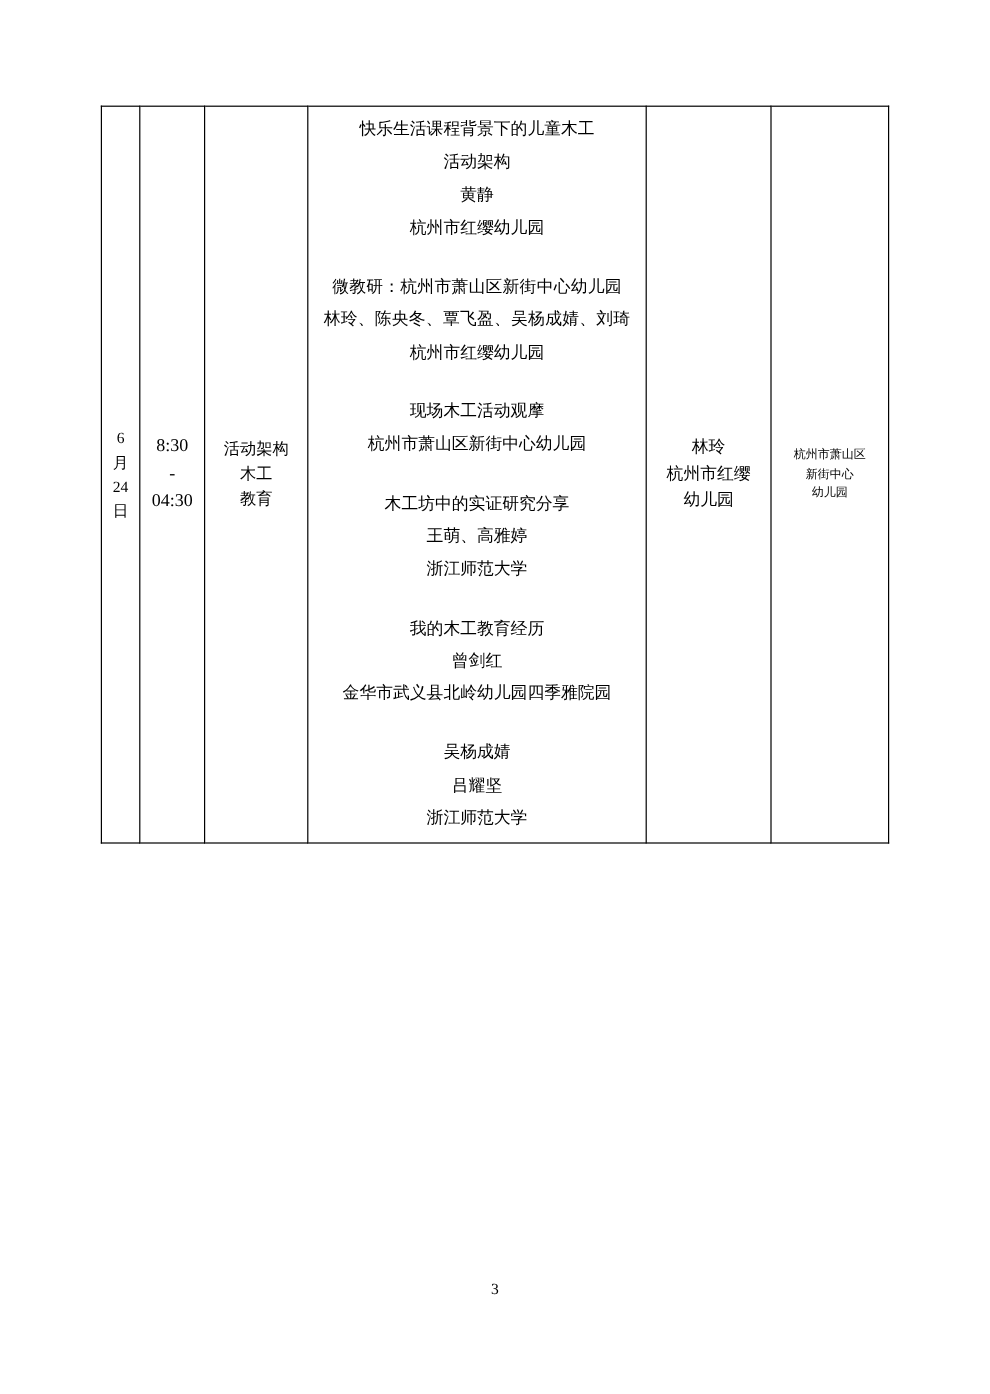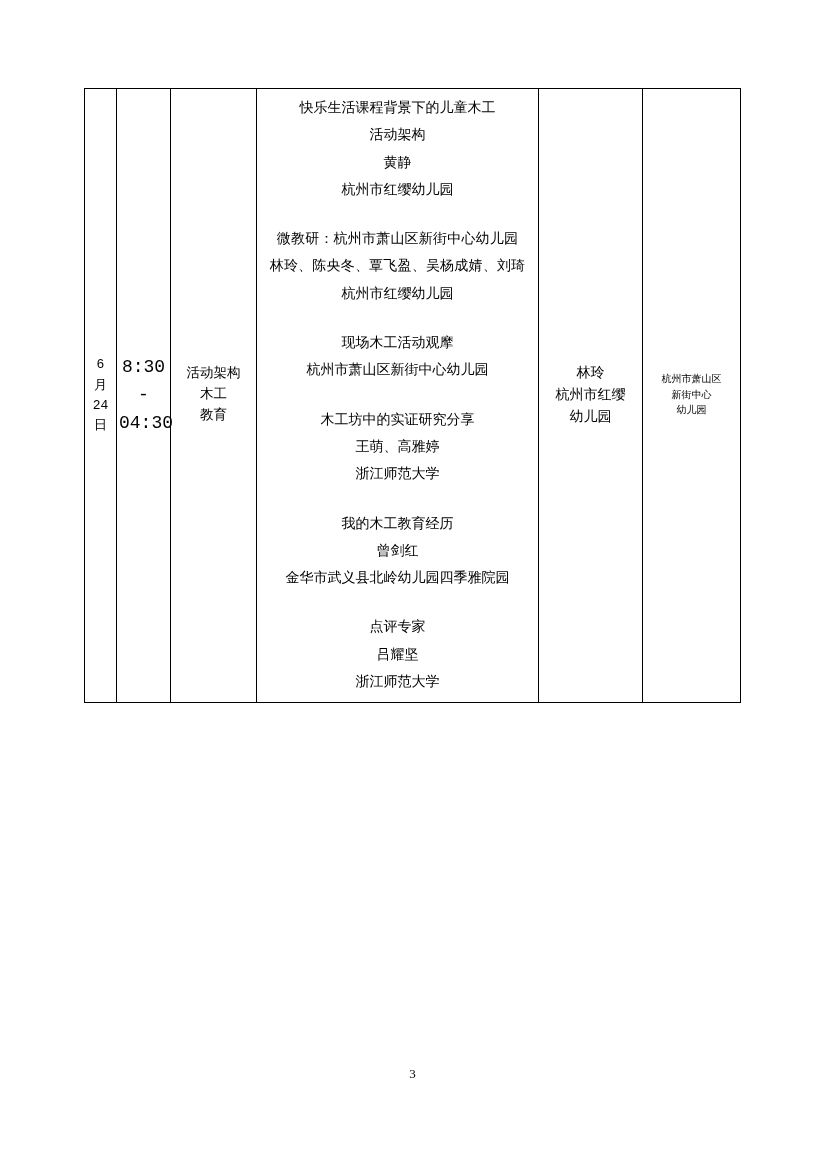--- a/index.html
+++ b/index.html
@@ -30,38 +30,37 @@
     border-collapse: collapse;
     width: 656px;
     table-layout: fixed;
   }
   table.schedule td {
     border: 1px solid #000000;
     vertical-align: middle;
     text-align: center;
     padding: 6px 2px;
     line-height: 1.55;
-    font-family: Liberation Mono, monospace;
   }
   .col-date   { width: 32px; }
   .col-time   { width: 54px; }
   .col-venue  { width: 86px; }
   .col-main   { width: 282px; }
   .col-host   { width: 104px; }
   .col-org    { width: 98px; }
 
   .cell-date {
     font-size: 13px;
     line-height: 1.9;
     letter-spacing: 0;
   }
   .cell-date div { white-space: nowrap; }
 
   .cell-time {
-    font-size: 18px;
+    font-size: 15px;
     line-height: 1.85;
   }
   .cell-venue {
     font-size: 13.5px;
     line-height: 1.85;
   }
   .cell-host {
     font-size: 14px;
     line-height: 1.75;
   }
@@ -162,21 +161,21 @@
               <span class="ln">浙江师范大学</span>
             </div>
 
             <div class="block">
               <span class="ln">我的木工教育经历</span>
               <span class="ln">曾剑红</span>
               <span class="ln">金华市武义县北岭幼儿园四季雅院园</span>
             </div>
 
             <div class="block">
-              <span class="ln">点评专家</span>
+              <span class="ln">吴杨成婧</span>
               <span class="ln">吕耀坚</span>
               <span class="ln">浙江师范大学</span>
             </div>
 
           </td>
 
           <td class="cell-host">
             <div>林玲</div>
             <div>杭州市红缨</div>
             <div>幼儿园</div>

